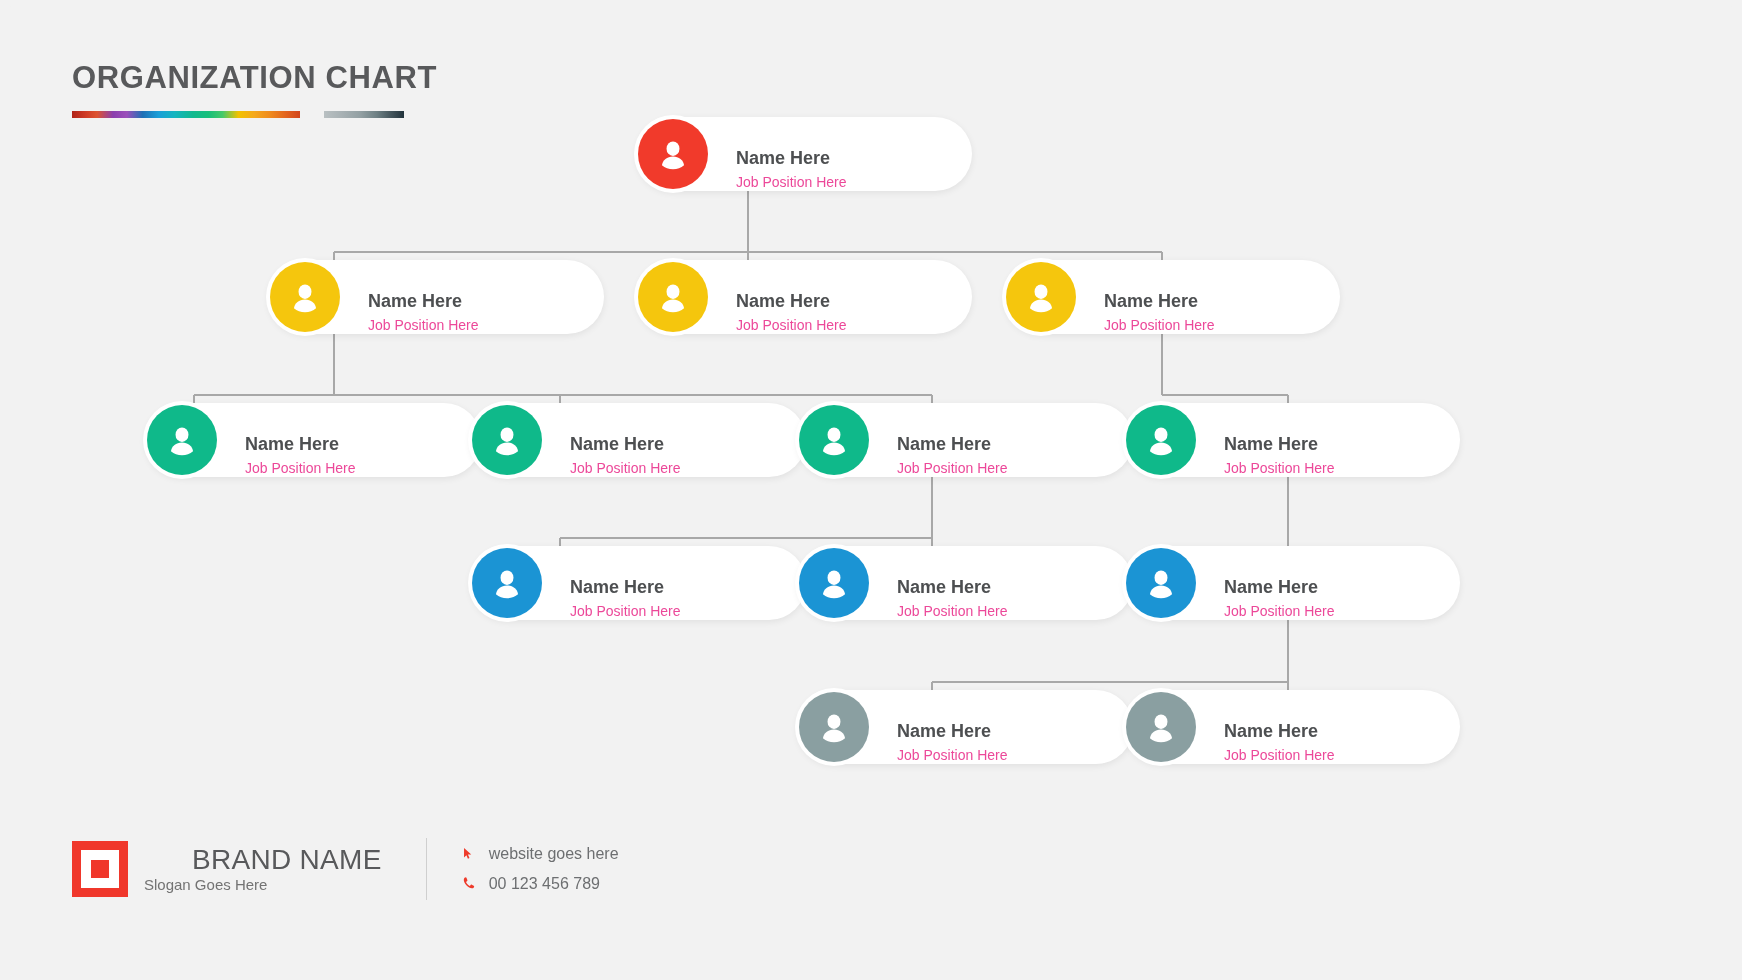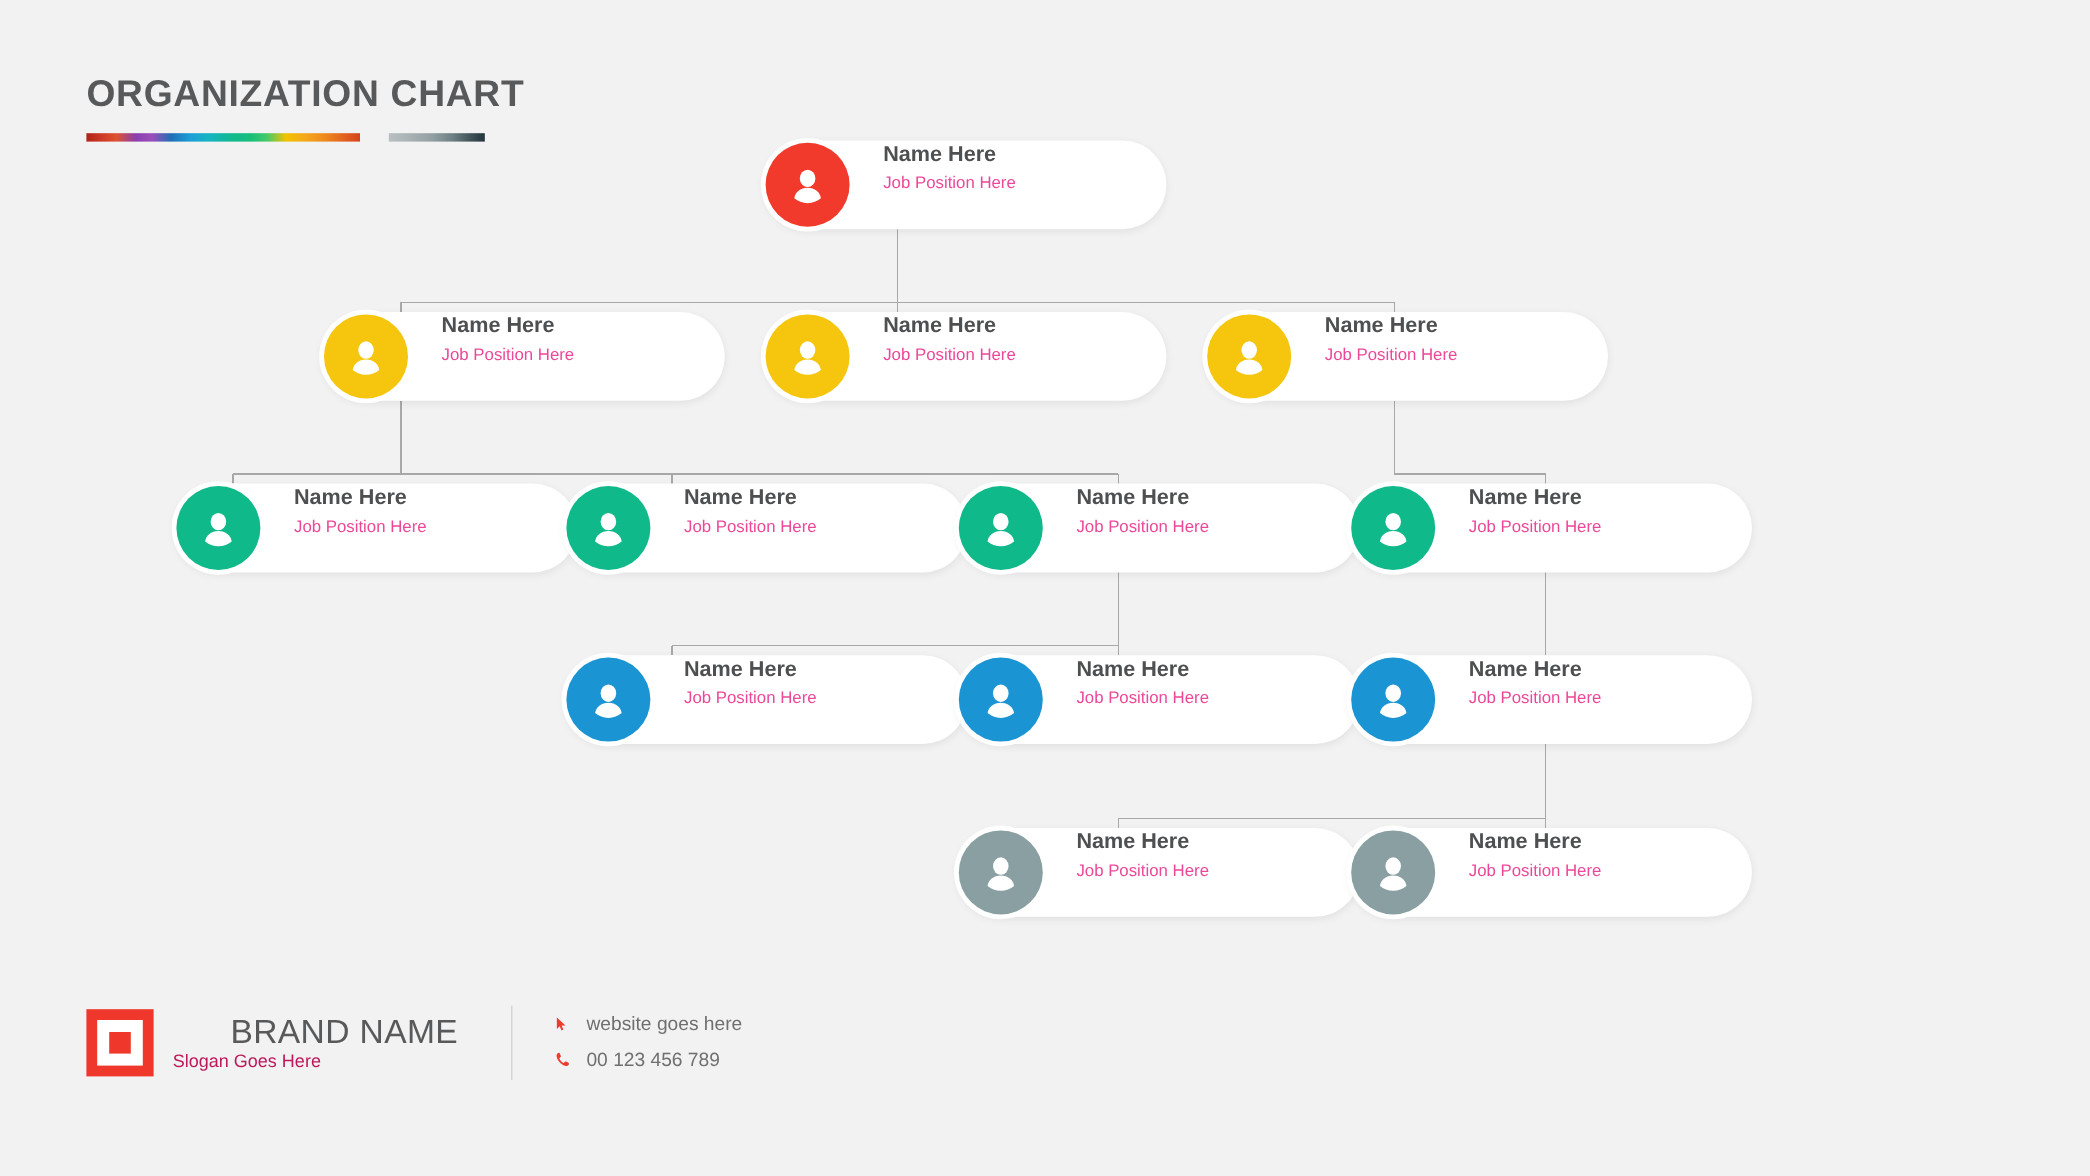--- a/index.html
+++ b/index.html
@@ -71,21 +71,21 @@
   }
 
   
   .node {
     position: absolute;
     height: 74px;
     background: #ffffff;
     border-radius: 37px;
     box-shadow: 0 2px 7px rgba(0,0,0,0.075);
     display: flex;
-    align-items: flex-start;
+    align-items: flex-end;
   }
 
   .node-avatar {
     position: absolute;
     left: -2px;
     top: -2px;
     width: 78px;
     height: 78px;
     border-radius: 50%;
     background: #ffffff;
@@ -158,21 +158,21 @@
   #brand-name {
     font-size: 28px;
     font-weight: normal;
     color: #58595b;
     letter-spacing: 0.3px;
     line-height: 1.05;
     margin-left: 48px;
   }
   #brand-slogan {
     font-size: 15px;
-    color: #be185d;
+    color: #737373;
     margin-top: 2px;
   }
 
   #footer-divider {
     width: 1px;
     height: 62px;
     background: #cfcfcf;
     margin: 0 34px 0 44px;
   }
 

